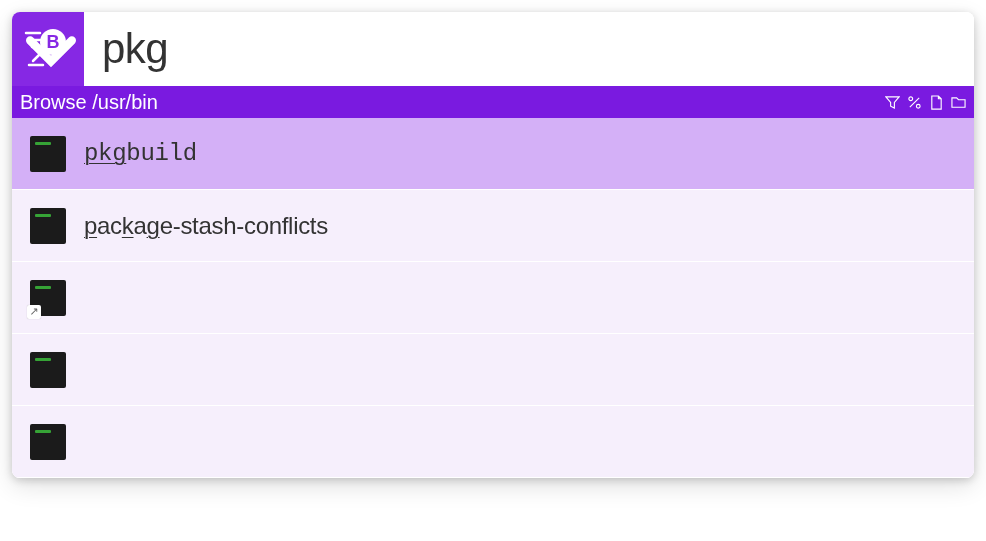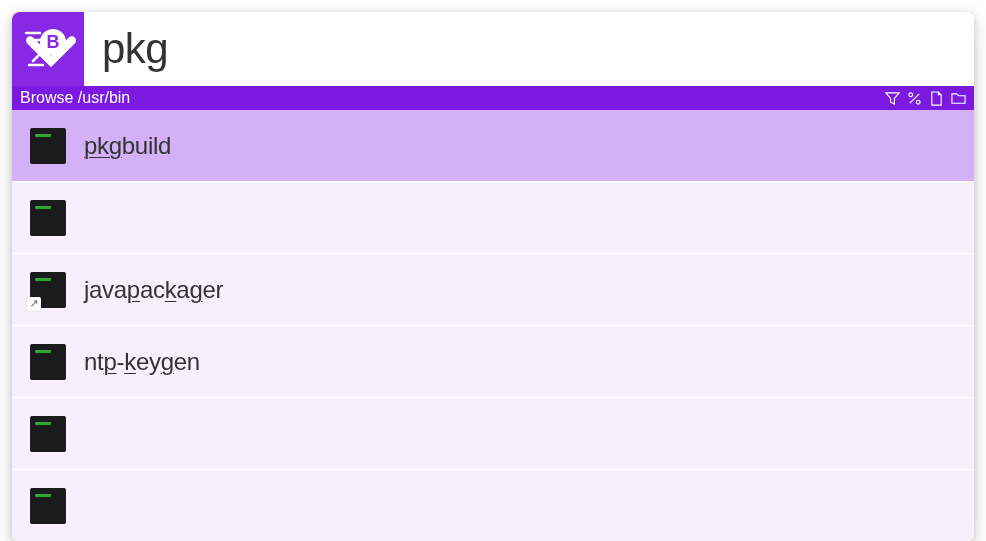--- a/index.html
+++ b/index.html
@@ -67,26 +67,26 @@
       font-weight: 300;
       padding: 0 18px;
       color: #333333;
       font-family: inherit;
       letter-spacing: -0.5px;
     }
     
     .breadcrumb-bar {
       background: #7a1ae0;
       color: #ffffff;
-      height: 24px;
+      height: 32px;
       display: flex;
       align-items: center;
       justify-content: space-between;
       padding: 0 8px;
-      font-size: 16px;
+      font-size: 20px;
       font-weight: 400;
     }
     
     .breadcrumb-text {
       display: flex;
       align-items: center;
       gap: 0;
     }
     
     .breadcrumb-icons {
@@ -113,20 +113,21 @@
       align-items: center;
       height: 72px;
       padding: 0 18px;
       position: relative;
       background: #f6effc;
       border-bottom: 1px solid #ffffff;
     }
     
     .result-item.selected {
       background: #d4b0f7;
+      font-family: Liberation Mono, monospace;
     }
     
     .result-icon {
       width: 36px;
       height: 36px;
       background: #1b1b1b;
       border-radius: 2px;
       margin-right: 18px;
       position: relative;
       flex-shrink: 0;
@@ -229,30 +230,26 @@
   </div>
 
   <div class="results" id="results">
 
   <div class="result-item selected">
         <div class="result-icon"></div>
         <div class="result-label"><span class="match">pkg</span><span>build</span></div>
       </div>
       <div class="result-item">
         <div class="result-icon"></div>
+        <div class="result-label"><span class="match">p</span><span>ac</span><span class="match">k</span><span>a</span><span class="match">g</span><span>e-stash-conflicts</span></div>
       </div>
       <div class="result-item">
         <div class="result-icon">
           <div class="shortcut-badge">↗</div>
         </div>
-        <div class="result-label"><span>java</span><span class="match">p</span><span>ac</span><span class="match">k</span><span>a</span><span class="match">g</span><span>er</span></div>
-      </div>
-      <div class="result-item">
-        <div class="result-icon"></div>
-        <div class="result-label"><span>nt</span><span class="match">p</span><span>-</span><span class="match">k</span><span>ey</span><span class="match">g</span><span>en</span></div>
       </div>
       <div class="result-item">
         <div class="result-icon"></div>
       </div>
       <div class="result-item">
         <div class="result-icon"></div>
       </div>
     </div>
 
 </div>

